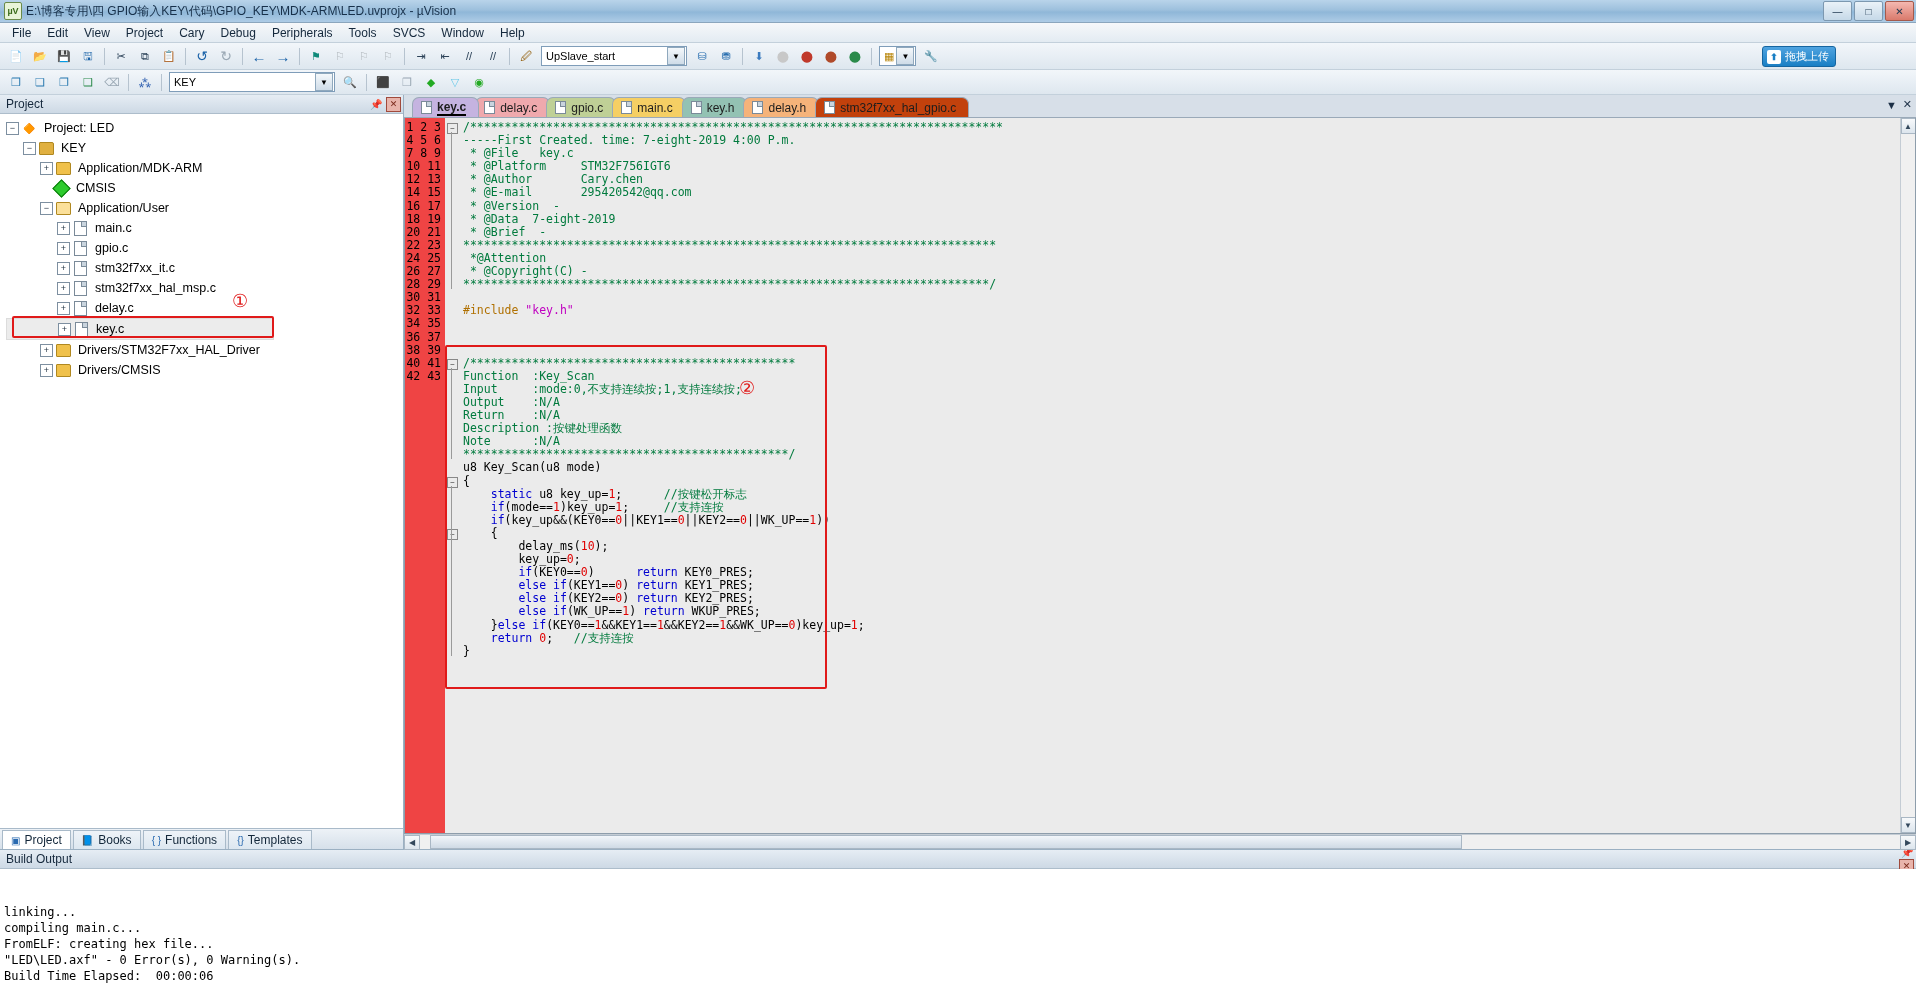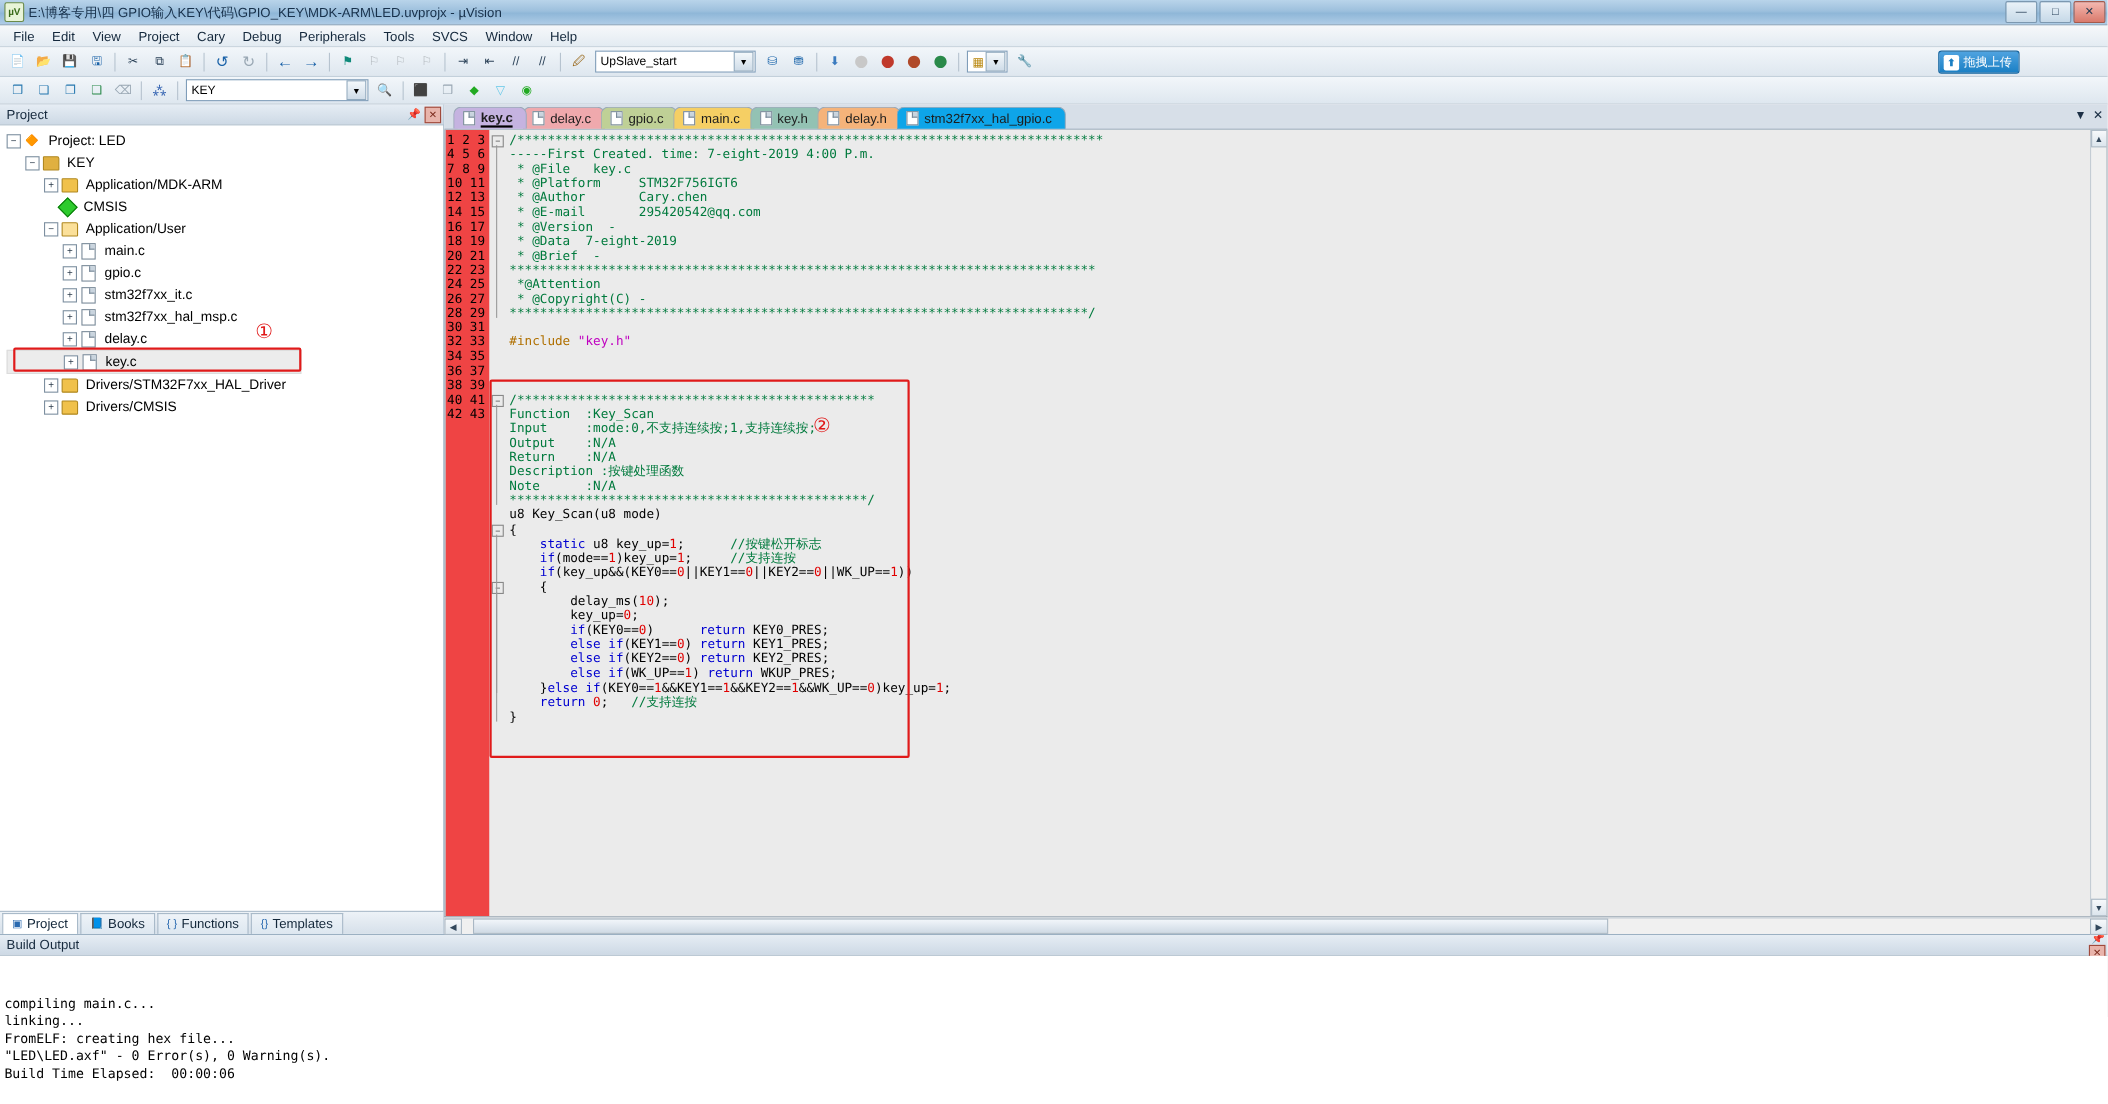--- a/index.html
+++ b/index.html
@@ -465,21 +465,21 @@
           <span class="lbl">main.c</span>
         </div>
         <div class="etab" style="background: rgb(147, 194, 179);">
           <span class="ic-file"></span>
           <span class="lbl">key.h</span>
         </div>
         <div class="etab" style="background: rgb(245, 179, 122);">
           <span class="ic-file"></span>
           <span class="lbl">delay.h</span>
         </div>
-        <div class="etab" style="background: #0ea5e9;">
+        <div class="etab" style="background: #c2410c;">
           <span class="ic-file"></span>
           <span class="lbl">stm32f7xx_hal_gpio.c</span>
         </div>
         <div class="tab-ctrls">
         <span>▼</span>
         <span>✕</span>
       </div>
       </div>
     <div class="code-wrap">
       <div class="gutter" id="gutter">1
@@ -597,16 +597,16 @@
 
 <div class="build-panel">
   <div class="build-title">
     <span>Build Output</span>
     <span class="pt-btns">
       <span class="pin">📌</span>
       <span class="xbtn">✕</span>
     </span>
   </div>
   <div class="build-body">
-    <div id="build-lines"><div>compiling main.c...</div><div>linking...</div><div>FromELF: creating hex file...</div><div>"LED\LED.axf" - 0 Error(s), 0 Warning(s).</div><div>Build Time Elapsed:  00:00:06</div></div>
+    <div id="build-lines"><div>linking...</div><div>compiling main.c...</div><div>FromELF: creating hex file...</div><div>"LED\LED.axf" - 0 Error(s), 0 Warning(s).</div><div>Build Time Elapsed:  00:00:06</div></div>
     
   </div>
 </div>
 
 </body></html>

